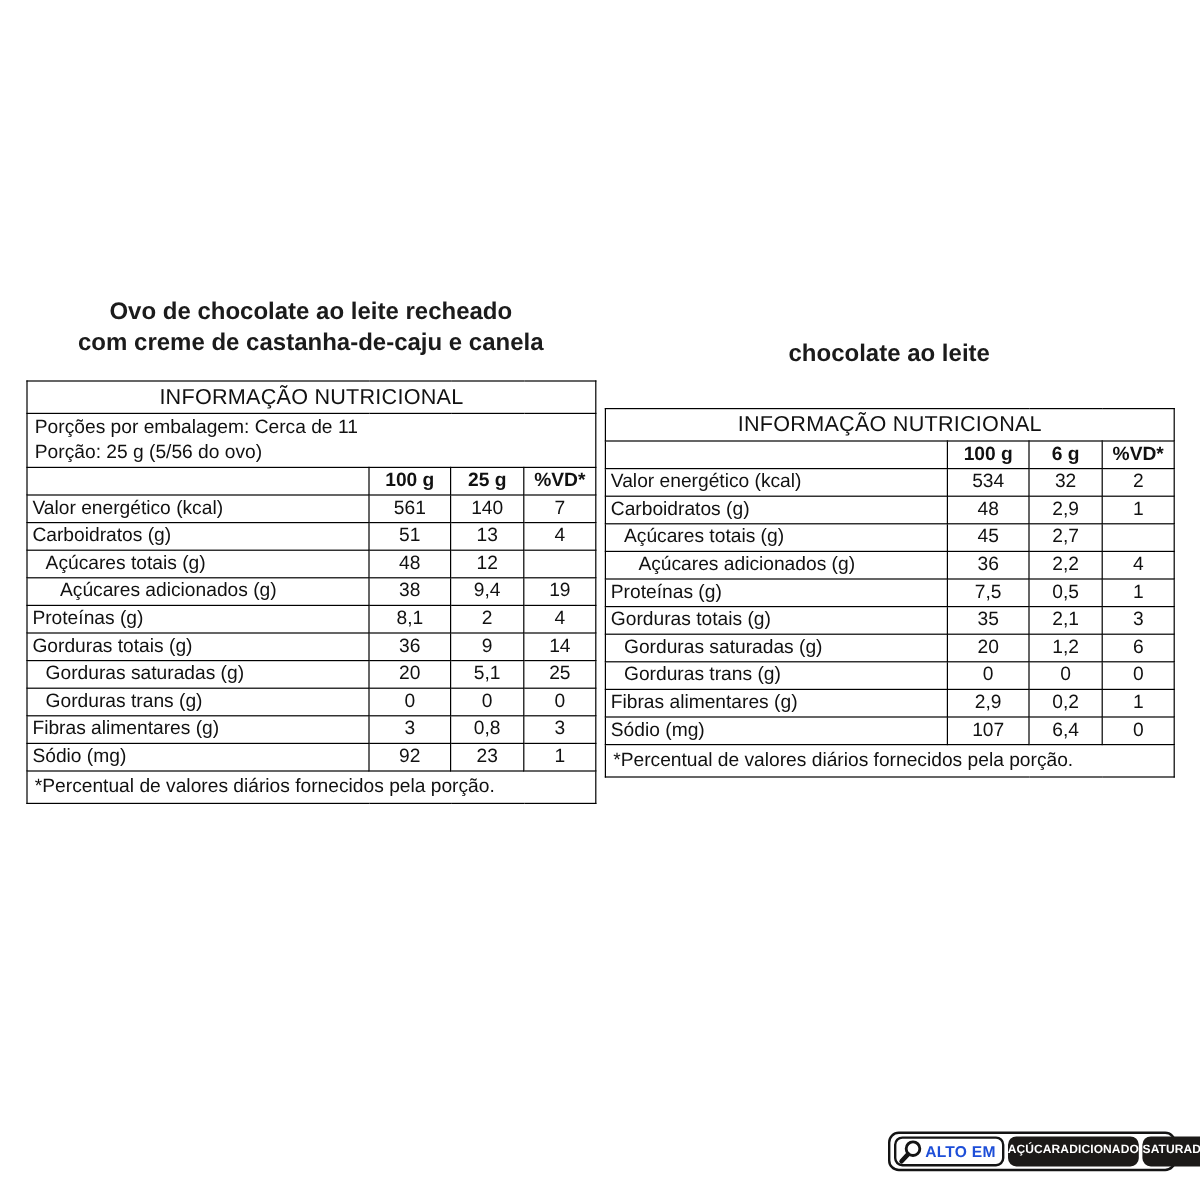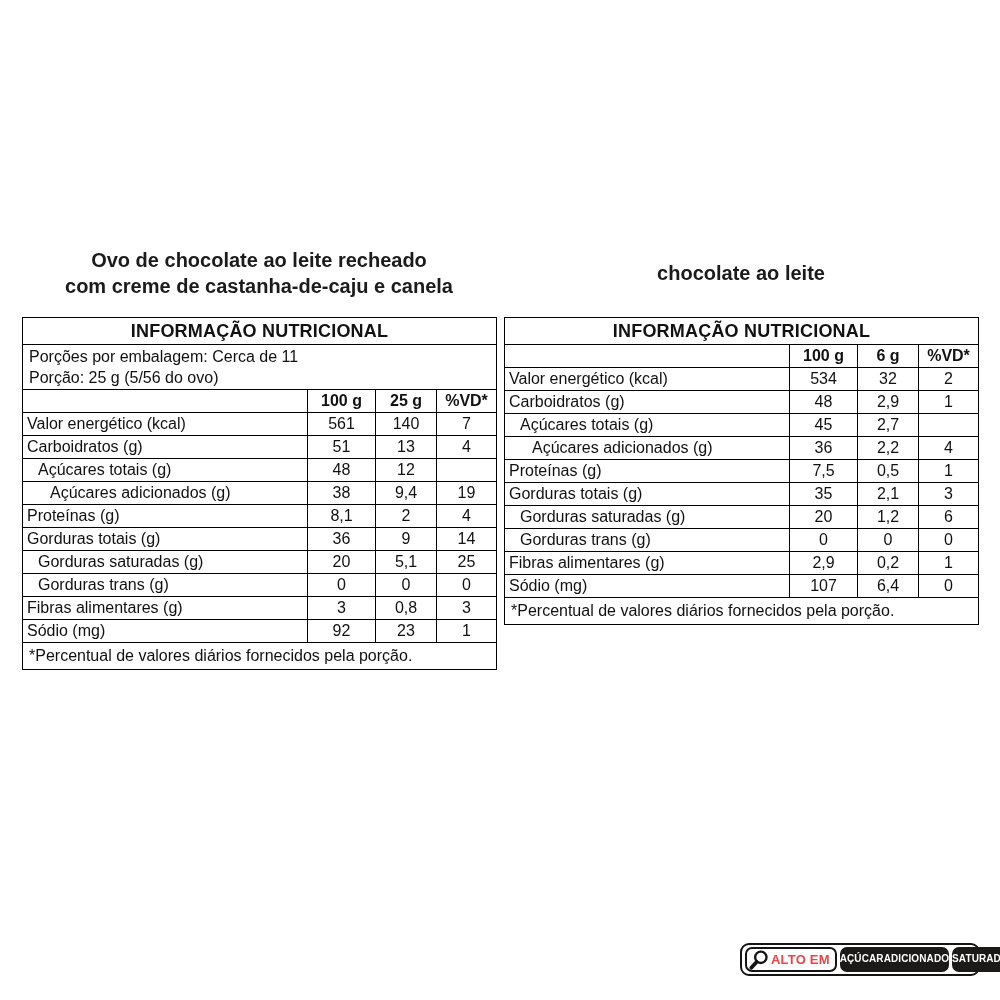--- a/index.html
+++ b/index.html
@@ -7,21 +7,21 @@
     width:1000px; height:1000px;
     background:#ffffff;
     font-family:"Liberation Sans", sans-serif;
     color:#000;
     position:relative;
     overflow:hidden;
   }
 
   .content {
     position:absolute; left:22px; top:228px;
-    display:flex; gap:8px;
+    display:flex; gap:8px;align-items:center;
   }
   .panel { width:474px; display:flex; flex-direction:column; }
 
   .title-box {
     height:89px;
     display:flex; flex-direction:column;
     justify-content:center; align-items:center;
     text-align:center;
     font-size:20px; line-height:26px; font-weight:600;
     color:#1b1b1b;
@@ -34,21 +34,21 @@
   }
   table.nutri td {
     border:1.5px solid #000;
     font-size:16px;
     padding:0 4px;
     white-space:nowrap;
     overflow:hidden;
     color:#111;
   }
   tr.row-title td {
-    font-weight:700; font-size:18px; text-align:center;
+    font-weight:400; font-size:18px; text-align:center;
     height:24px; padding:1px 4px; letter-spacing:0.2px;margin-left:24px;
   }
   tr.row-portions td {
     height:42px; line-height:21px; padding:1px 6px;
   }
   tr.row-colhead td {
     font-weight:700; text-align:center; height:22px;
   }
   tr.data-row td { height:22px; }
   td.val { text-align:center; }
@@ -73,21 +73,21 @@
   }
   .pill-altoem {
     box-sizing:border-box;
     height:100%;
     display:flex; align-items:center;
     background:#fff;
     border:2.5px solid #141414;
     border-radius:7px;
     padding:0 5px 0 1px;
     font-weight:700; font-size:13px; letter-spacing:0.2px;
-    color:#ef4444;
+    color:#1d4ed8;
     flex:0 0 auto;
   }
   .pill-black {
     box-sizing:border-box;
     flex:1 1 0; height:100%;
     background:#1c1a18;
     border-radius:7px;
     color:#fff; font-weight:700;
     font-size:10px; line-height:10.5px;
     display:flex; flex-direction:row;

